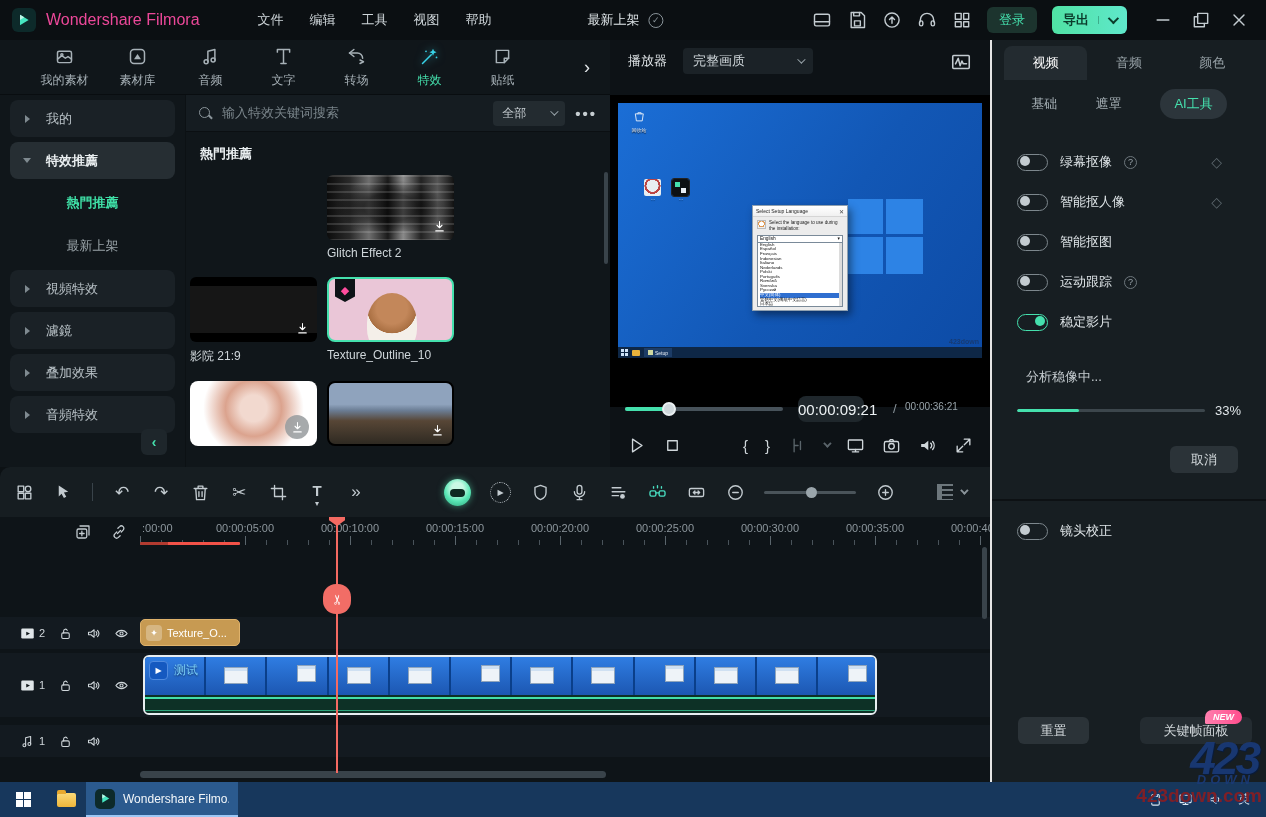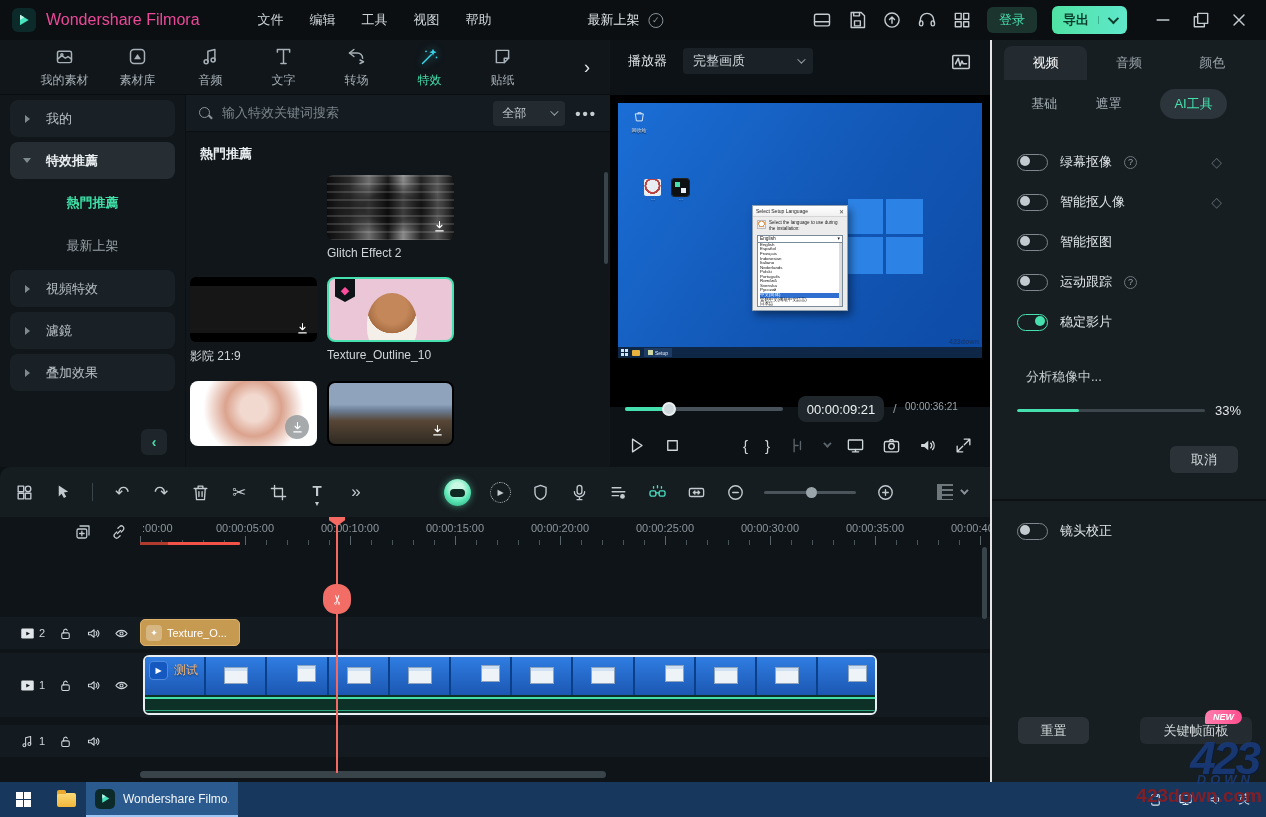--- a/index.html
+++ b/index.html
@@ -105,21 +105,21 @@
 .pv-tb{position:absolute;left:0;bottom:0;width:100%;height:11px;background:#0e2746;display:flex;align-items:center;gap:4px;padding:0 3px}
 .pv-win{width:7px;height:7px;display:grid;grid-template-columns:3px 3px;grid-template-rows:3px 3px;gap:1px}
 .pv-win div{background:#cfe4fa}
 .pv-folder{width:8px;height:6px;background:#e8b23c;border-radius:1px}
 .pv-task{height:9px;background:#1c3c66;display:flex;align-items:center;gap:2px;padding:0 4px;font-size:5px;color:#e8eef5}
 .pv-task::before{content:"";width:5px;height:5px;background:#cfd8a0}
 .pv-wm{position:absolute;right:3px;bottom:13px;font-size:7px;font-weight:bold;color:rgba(25,55,105,.85)}
 .slider{position:absolute;left:15px;top:367px;width:158px;height:4px;background:#47525a;border-radius:2px}
 .seek-fill{height:100%;width:28%;background:#45e0ad;border-radius:2px}
 .seek-knob{position:absolute;top:-5px;left:calc(28% - 7px);width:14px;height:14px;border-radius:50%;background:#cfd8dc;border:2px solid #e9eff1}
-.tc-box{position:absolute;left:188px;top:356px;width:86px;height:26px;background:#1f272c;border-radius:8px;display:grid;place-items:center;font-size:13px;color:#edf2f4}
+.tc-box{position:absolute;left:188px;top:356px;width:66px;height:26px;background:#1f272c;border-radius:8px;display:grid;place-items:center;font-size:15px;color:#edf2f4}
 .tc-sep{position:absolute;left:283px;top:361px;color:#8a949a;font-size:13px}
 .tc-total{position:absolute;left:295px;top:361px;color:#9aa5ab;font-size:10px}
 .controls{position:absolute;left:0;bottom:6px;width:100%;height:32px;display:flex;align-items:center;padding:0 17px;gap:17px}
 .pc{width:19px;height:19px;color:#cfd6da;display:grid;place-items:center}
 .pc svg{width:19px;height:19px}
 .brace{font-size:15px;color:#cfd6da}
 .dim{color:#5a646a}
 .sp1{flex:1}
 
 
@@ -182,21 +182,21 @@
 .clip-fx .fxic{width:16px;height:16px;border-radius:4px;background:rgba(255,255,255,.28);display:grid;place-items:center;font-size:9px;color:#fff;flex:0 0 auto}
 .clip-fx .cname{font-size:11px;color:#fff;white-space:nowrap}
 .clip-video{position:absolute;left:3px;top:2px;width:734px;height:60px;border-radius:6px;border:2px solid #e8eef1;overflow:hidden;background:#0d2e23}
 .thumbs{height:38px;display:flex;background:#1b5cb8;position:relative}
 .tcell{flex:0 0 61.2px;border-right:2px solid #0a3f8a;background:linear-gradient(180deg,#2f7de2,#1c57b2);position:relative}
 .tcell::after{content:"";position:absolute;left:18px;top:10px;width:22px;height:15px;background:#eef3f8;border:1px solid #8fa5bd;box-shadow:inset 0 3px 0 #cfe0f2}
 .tcell:nth-child(3n)::after{left:30px;width:17px;top:8px}
 .tcell:nth-child(1)::after{display:none}
 .clip-head{position:absolute;left:4px;top:4px;display:flex;gap:6px;align-items:center;z-index:2}
 .clip-head .pb{width:19px;height:19px;border-radius:4px;background:#1559c0;border:1px solid #4f8adf;display:grid;place-items:center;color:#fff;font-size:8px}
-.clip-head .cname{font-size:12px;color:#fdba74;text-shadow:0 1px 2px rgba(0,0,0,.6)}
+.clip-head .cname{font-size:12px;color:#7dd3fc;text-shadow:0 1px 2px rgba(0,0,0,.6)}
 .wave{height:18px;background:#0d3126;position:relative}
 .wave::before{content:"";position:absolute;left:0;right:0;top:2px;height:2px;background:#43dfa9}
 .wave::after{content:"";position:absolute;left:0;right:0;bottom:2px;height:1px;background:#2ea57c}
 .ph-line{position:absolute;left:336px;top:0;width:2px;height:256px;background:#f46a62;z-index:6}
 .ph-cap{position:absolute;left:329px;top:-6px;width:16px;height:15px;background:#f46a62;clip-path:polygon(0 0,100% 0,100% 62%,50% 100%,0 62%);z-index:6}
 .ph-scissors{position:absolute;left:323px;top:67px;width:28px;height:30px;background:#f26d66;border-radius:13px;display:grid;place-items:center;color:#fff;font-size:13px;z-index:7}
 .ph-scissors span{transform:rotate(-90deg);display:block}
 .hscroll{position:absolute;left:140px;bottom:4px;width:466px;height:7px;background:#39434a;border-radius:4px}
 .vscroll{position:absolute;right:3px;top:30px;width:5px;height:72px;background:#39434a;border-radius:3px}
 
@@ -369,20 +369,24 @@
         <span class="arr"></span>
         <span>視頻特效</span>
       </div>
     <div class="side-item">
         <span class="arr"></span>
         <span>濾鏡</span>
       </div>
     <div class="side-item">
         <span class="arr"></span>
         <span>叠加效果</span>
+      </div>
+    <div class="side-item">
+        <span class="arr"></span>
+        <span>音頻特效</span>
       </div>
     <div class="collapse-btn">‹</div>
   </div>
 
   <div class="effects">
     <div class="search-row">
       <span class="mag"></span>
       <span class="search-ph">输入特效关键词搜索</span>
       <span class="filter">
         <span>全部</span>

